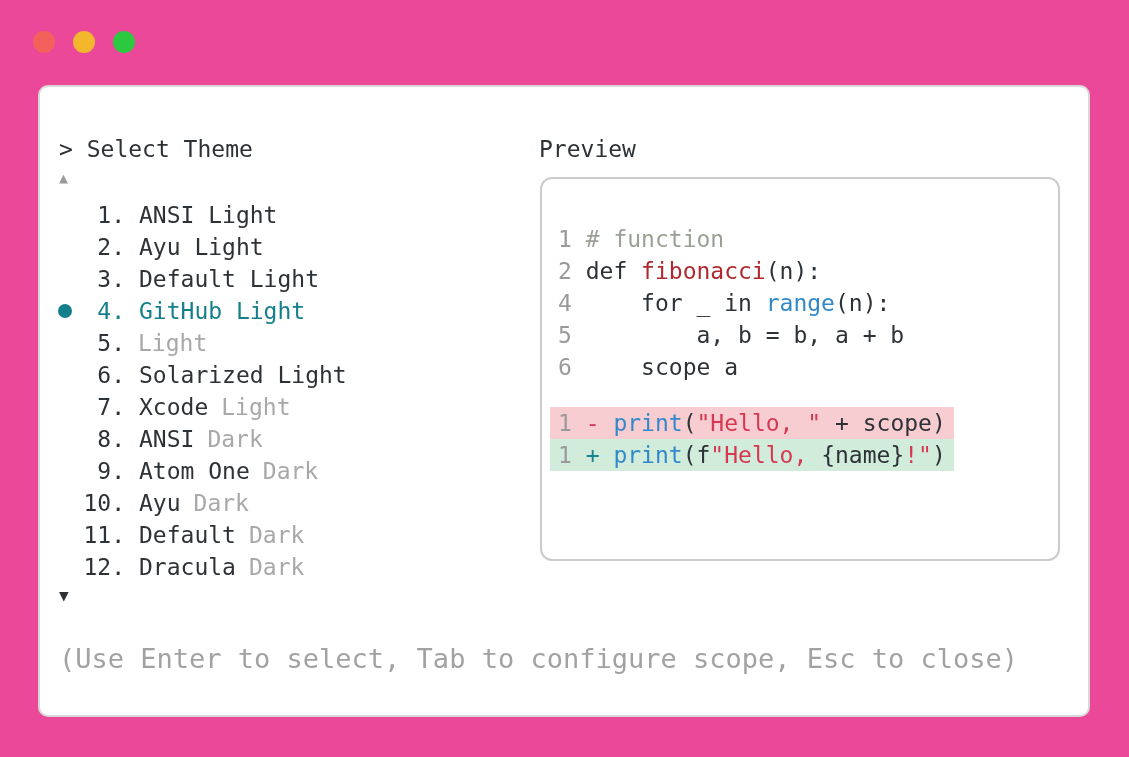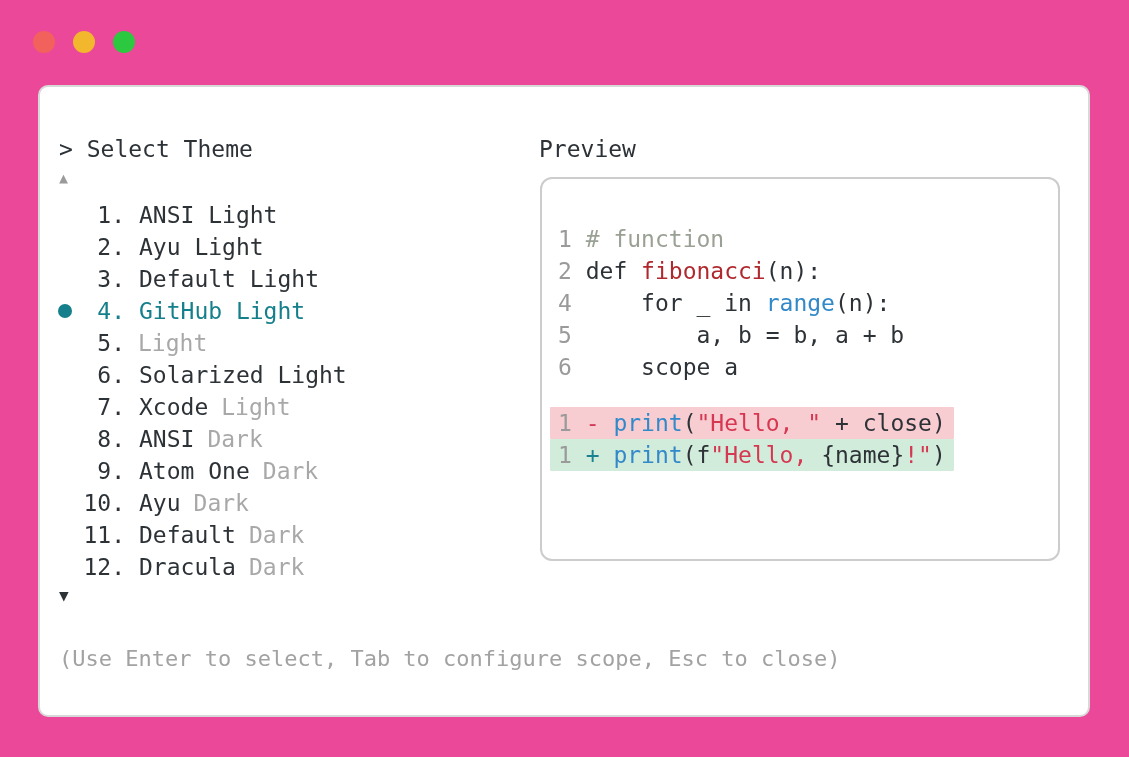--- a/index.html
+++ b/index.html
@@ -52,21 +52,21 @@
   .tok-linenum{color:var(--linenum);}
   .tok-plain{color:var(--text-dark);}
   .tok-comment{color:var(--comment);}
   .tok-func{color:var(--func);}
   .tok-number{color:var(--numlit);}
   .tok-builtin{color:var(--builtin);}
   .tok-string{color:var(--string);}
   .sign-removed{color:var(--sign-removed);}
   .sign-added{color:var(--sign-added);}
 
-  .help{position:absolute;left:19px;top:556px;font-size:22px;line-height:32px;
+  .help{position:absolute;left:19px;top:556px;font-size:27px;line-height:32px;
     color:var(--dim);white-space:pre;}
 </style>
 </head>
 <body>
 
 <div class="page">
   <div class="traffic">
       <div class="light" style="background: rgb(242, 97, 92);"></div>
       <div class="light" style="background: rgb(243, 183, 46);"></div>
       <div class="light" style="background: rgb(43, 200, 64);"></div>
@@ -95,19 +95,19 @@
 
     <div class="arrow-down">▼</div>
 
     <div class="preview-box">
         <div class="code-line"><span class="tok-linenum">1 </span><span class="tok-comment"># function</span></div>
         <div class="code-line"><span class="tok-linenum">2 </span><span class="tok-plain">def </span><span class="tok-func">fibonacci</span><span class="tok-plain">(n):</span></div>
         <div class="code-line"><span class="tok-linenum">4 </span><span class="tok-plain">    for _ in </span><span class="tok-builtin">range</span><span class="tok-plain">(n):</span></div>
         <div class="code-line"><span class="tok-linenum">5 </span><span class="tok-plain">        a, b = b, a + b</span></div>
         <div class="code-line"><span class="tok-linenum">6 </span><span class="tok-plain">    scope a</span></div>
         <div class="spacer"></div>
-        <div class="diff-line removed"><span class="diff-hl"><span class="tok-linenum">1 </span><span class="sign-removed">- </span><span class="tok-builtin">print</span><span class="tok-plain">(</span><span class="tok-string">"Hello, "</span><span class="tok-plain"> + close)</span></span></div>
+        <div class="diff-line removed"><span class="diff-hl"><span class="tok-linenum">1 </span><span class="sign-removed">- </span><span class="tok-builtin">print</span><span class="tok-plain">(</span><span class="tok-string">"Hello, "</span><span class="tok-plain"> + scope)</span></span></div>
         <div class="diff-line added"><span class="diff-hl"><span class="tok-linenum">1 </span><span class="sign-added">+ </span><span class="tok-builtin">print</span><span class="tok-plain">(f</span><span class="tok-string">"Hello, </span><span class="tok-plain">{name}</span><span class="tok-string">!"</span><span class="tok-plain">)</span></span></div>
       </div>
 
     <div class="help">(Use Enter to select, Tab to configure scope, Esc to close)</div>
   </div>
 </div>
 
 </body></html>

